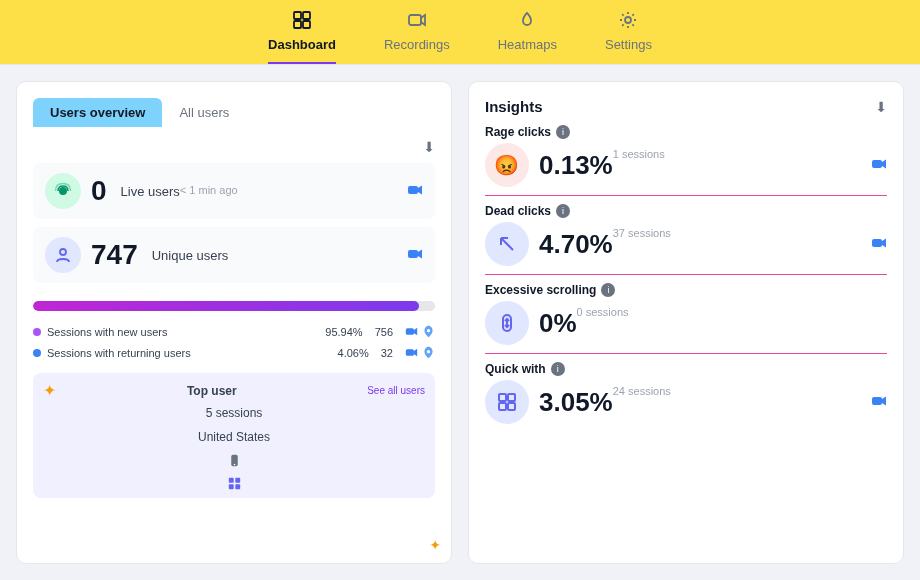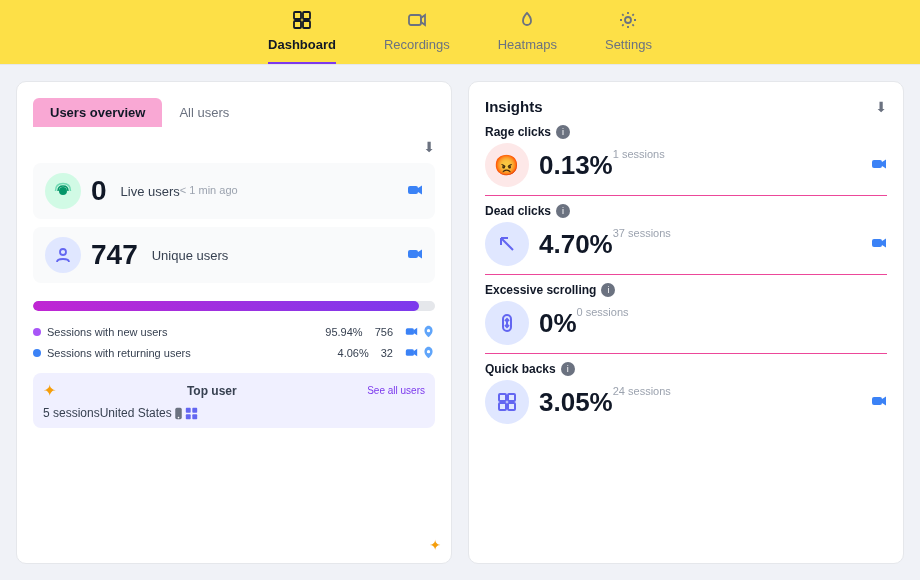--- a/index.html
+++ b/index.html
@@ -83,21 +83,21 @@
     .tab {
       padding: 6px 16px;
       font-size: 13px;
       font-weight: 500;
       cursor: pointer;
       border-radius: 6px 6px 0 0;
       color: #6b7280;
       border: 1px solid transparent;
     }
     .tab.active {
-      background: #f9a8d4;
+      background: #7dd3fc;
       color: #111827;
       font-weight: 600;
       border-bottom: none;
       text-align: center;
     }
 
     
     .download-row {
       display: flex;
       justify-content: flex-end;
@@ -213,22 +213,24 @@
       color: #374151;
     }
     .see-all-link {
       font-size: 10px;
       color: #7c3aed;
       cursor: pointer;
     }
     .top-user-row {
       display: flex;
       align-items: center;
+      gap: 10px;
       font-size: 12px;
       color: #374151;
+      flex-direction: column;
     }
     .star-icon { color: #f59e0b; font-size: 16px; }
 
     
     .insights-header {
       display: flex;
       justify-content: space-between;
       align-items: flex-end;
       margin-bottom: 10px;
     }
@@ -543,21 +545,21 @@
         </div>
         <div class="num-stat-group">
           <span class="insight-pct">0%</span>
           <span class="insight-sessions">0 sessions</span>
         </div>
       </div>
     </div>
 
     <div class="insight-section">
       <div class="insight-label-row">
-        <span class="insight-label">Quick backs</span>
+        <span class="insight-label">Quick with</span>
         <span class="info-icon">i</span>
       </div>
       <div class="insight-data-row">
         <div class="insight-icon-circle" style="background:#e0e7ff;">
           <svg width="22" height="22" viewBox="0 0 22 22" fill="none" stroke="#6366f1" stroke-width="2">
             <rect x="3" y="3" width="7" height="7" rx="1"></rect>
             <rect x="12" y="3" width="7" height="7" rx="1"></rect>
             <rect x="3" y="12" width="7" height="7" rx="1"></rect>
             <rect x="12" y="12" width="7" height="7" rx="1"></rect>
           </svg>

